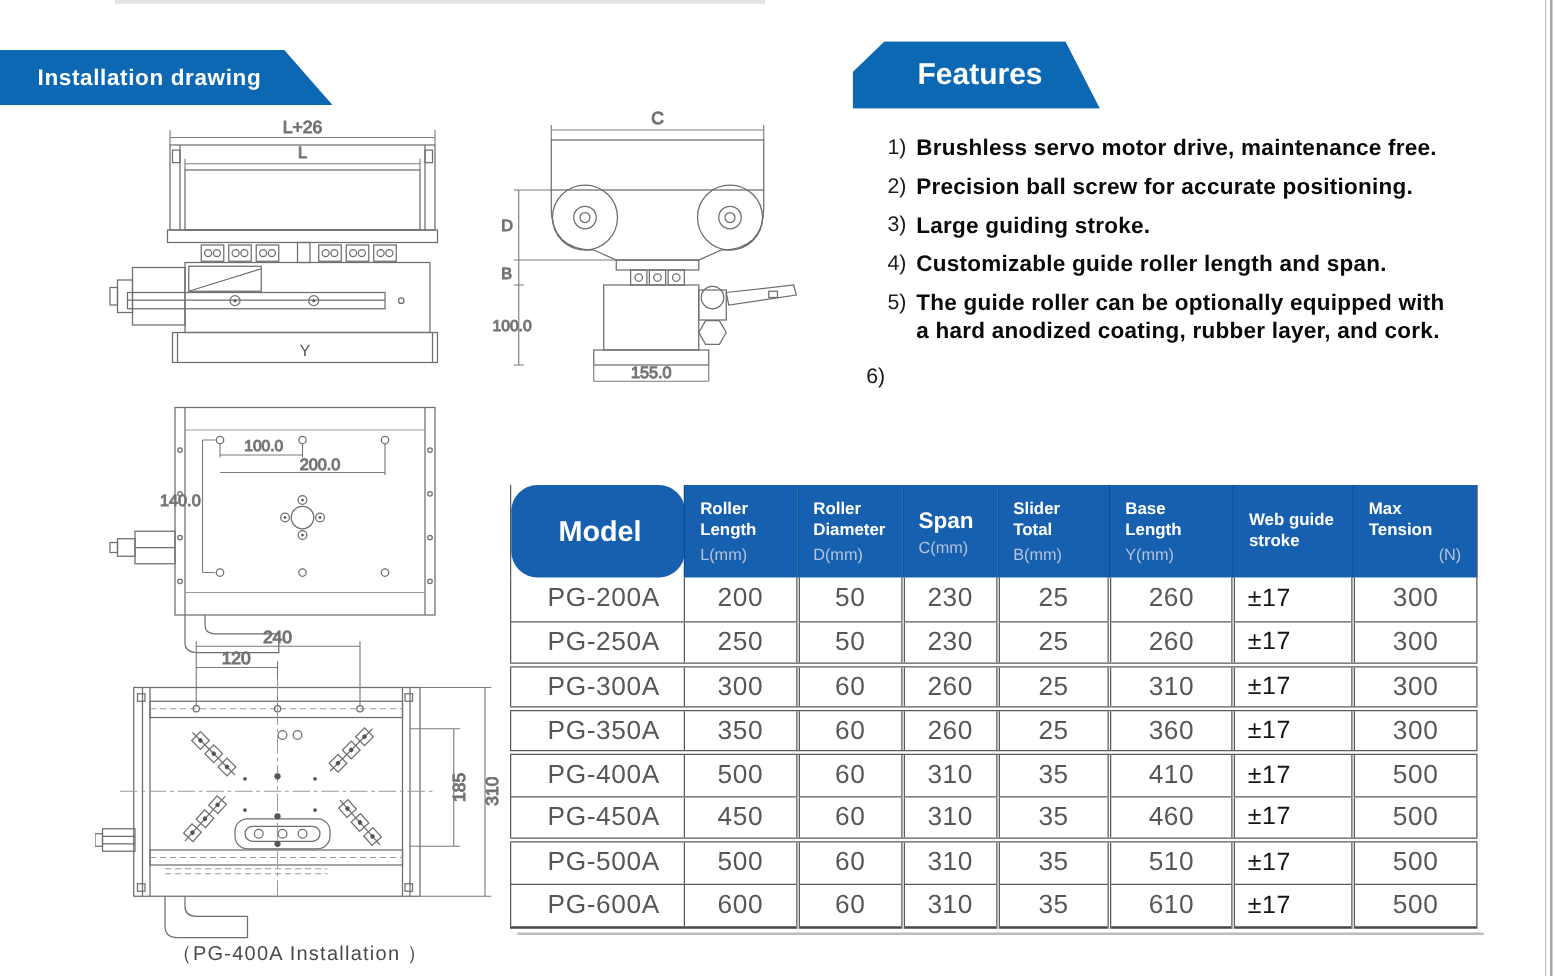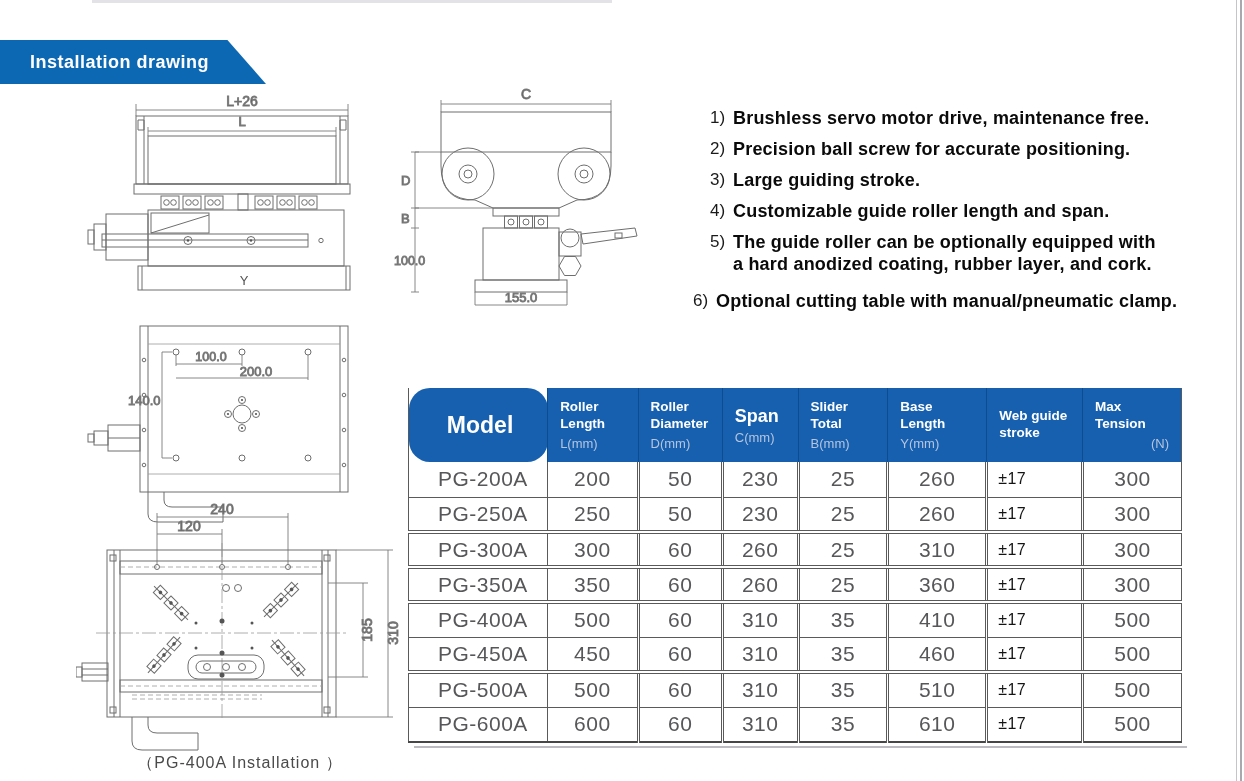--- a/index.html
+++ b/index.html
@@ -53,37 +53,40 @@
   .h-sub{font-size:13px;color:#b6c4dd;font-weight:400;margin-top:3px;}
   th.col-0{text-align:center;border-radius:21px;}
   th.col-0 .h-label{font-size:23px;}
   th.col-3 .h-label{font-size:18px;}
   th.col-7 .h-sub{text-align:right;padding-right:4px;}
   tbody tr{height:35px;}
   td{font-size:21px;color:#57575a;text-align:center;border-bottom:1.5px solid #5a5a5a;
      border-left:3px double #5a5a5a;letter-spacing:.5px;overflow:hidden;}
   td:first-child{border-left:1px solid #5a5a5a;text-align:left;padding-left:29px;}
   td:nth-child(2){border-left:1px solid #5a5a5a;}
-  td.pm{color:#141414;text-align:left;padding-left:10px;font-size:16px;}
+  td.pm{color:#141414;text-align:left;padding-left:10px;font-size:20px;}
   tbody tr.dbl td{border-bottom:4px double #5a5a5a;}
   tbody tr:last-child td{border-bottom:2px solid #474747;margin-left:24px;}
   table.spec{border-left:1px solid #5a5a5a;border-right:1.5px solid #5a5a5a;}
   .spec-wrap::after{content:'';position:absolute;left:6px;right:-5px;bottom:-5px;height:2px;background:#bcbcc0;}
 </style>
 </head>
 <body>
 
 <div class="page">
 
   <div class="top-strip"></div>
   <div class="edge-line-1"></div>
   <div class="edge-line-2"></div>
 
   <div class="banner banner-install">
     <span>Installation drawing</span>
+  </div>
+  <div class="banner banner-features">
+    <span>Features</span>
   </div>
 
   <div class="features">
       <div class="feature-item">
         <div class="feature-num">1)</div>
         <div class="feature-text">Brushless servo motor drive, maintenance free.</div>
       </div>
       <div class="feature-item">
         <div class="feature-num">2)</div>
         <div class="feature-text">Precision ball screw for accurate positioning.</div>
@@ -96,21 +99,20 @@
         <div class="feature-num">4)</div>
         <div class="feature-text">Customizable guide roller length and span.</div>
       </div>
       <div class="feature-item">
         <div class="feature-num">5)</div>
         <div class="feature-text">The guide roller can be optionally equipped with
 a hard anodized coating, rubber layer, and cork.</div>
       </div>
       <div class="feature-item">
         <div class="feature-num">6)</div>
-        <div class="feature-text">Optional cutting table with manual/pneumatic clamp.</div>
       </div>
     </div>
 
   <svg class="drawing" style="left:86px;top:94px" width="320" height="210" viewBox="0 0 320 210">
     <g class="dim">
       <path d="M50,22 V10 M262,22 V10 M50,16 H262"></path>
       <text x="156" y="12" font-size="14" text-anchor="middle">L+26</text>
     </g>
     <g class="dim">
       <path d="M62,42 V33 M250,42 V33 M62,37 H250"></path>

